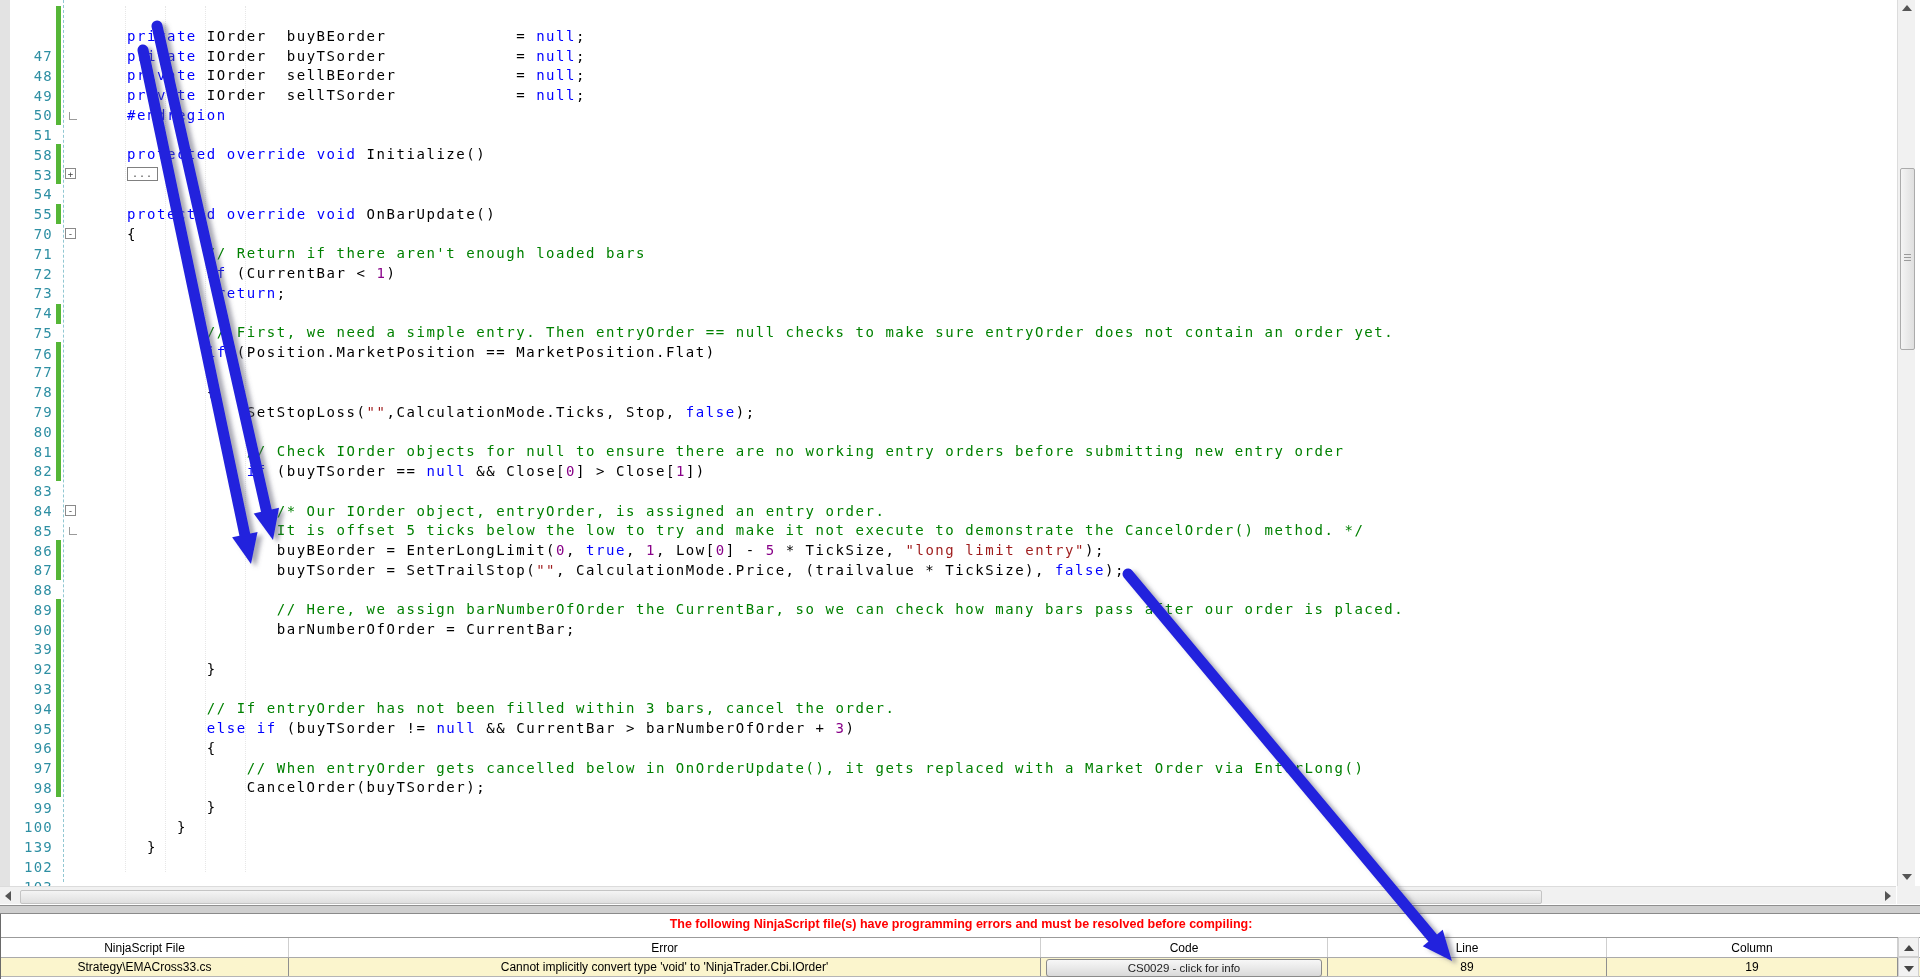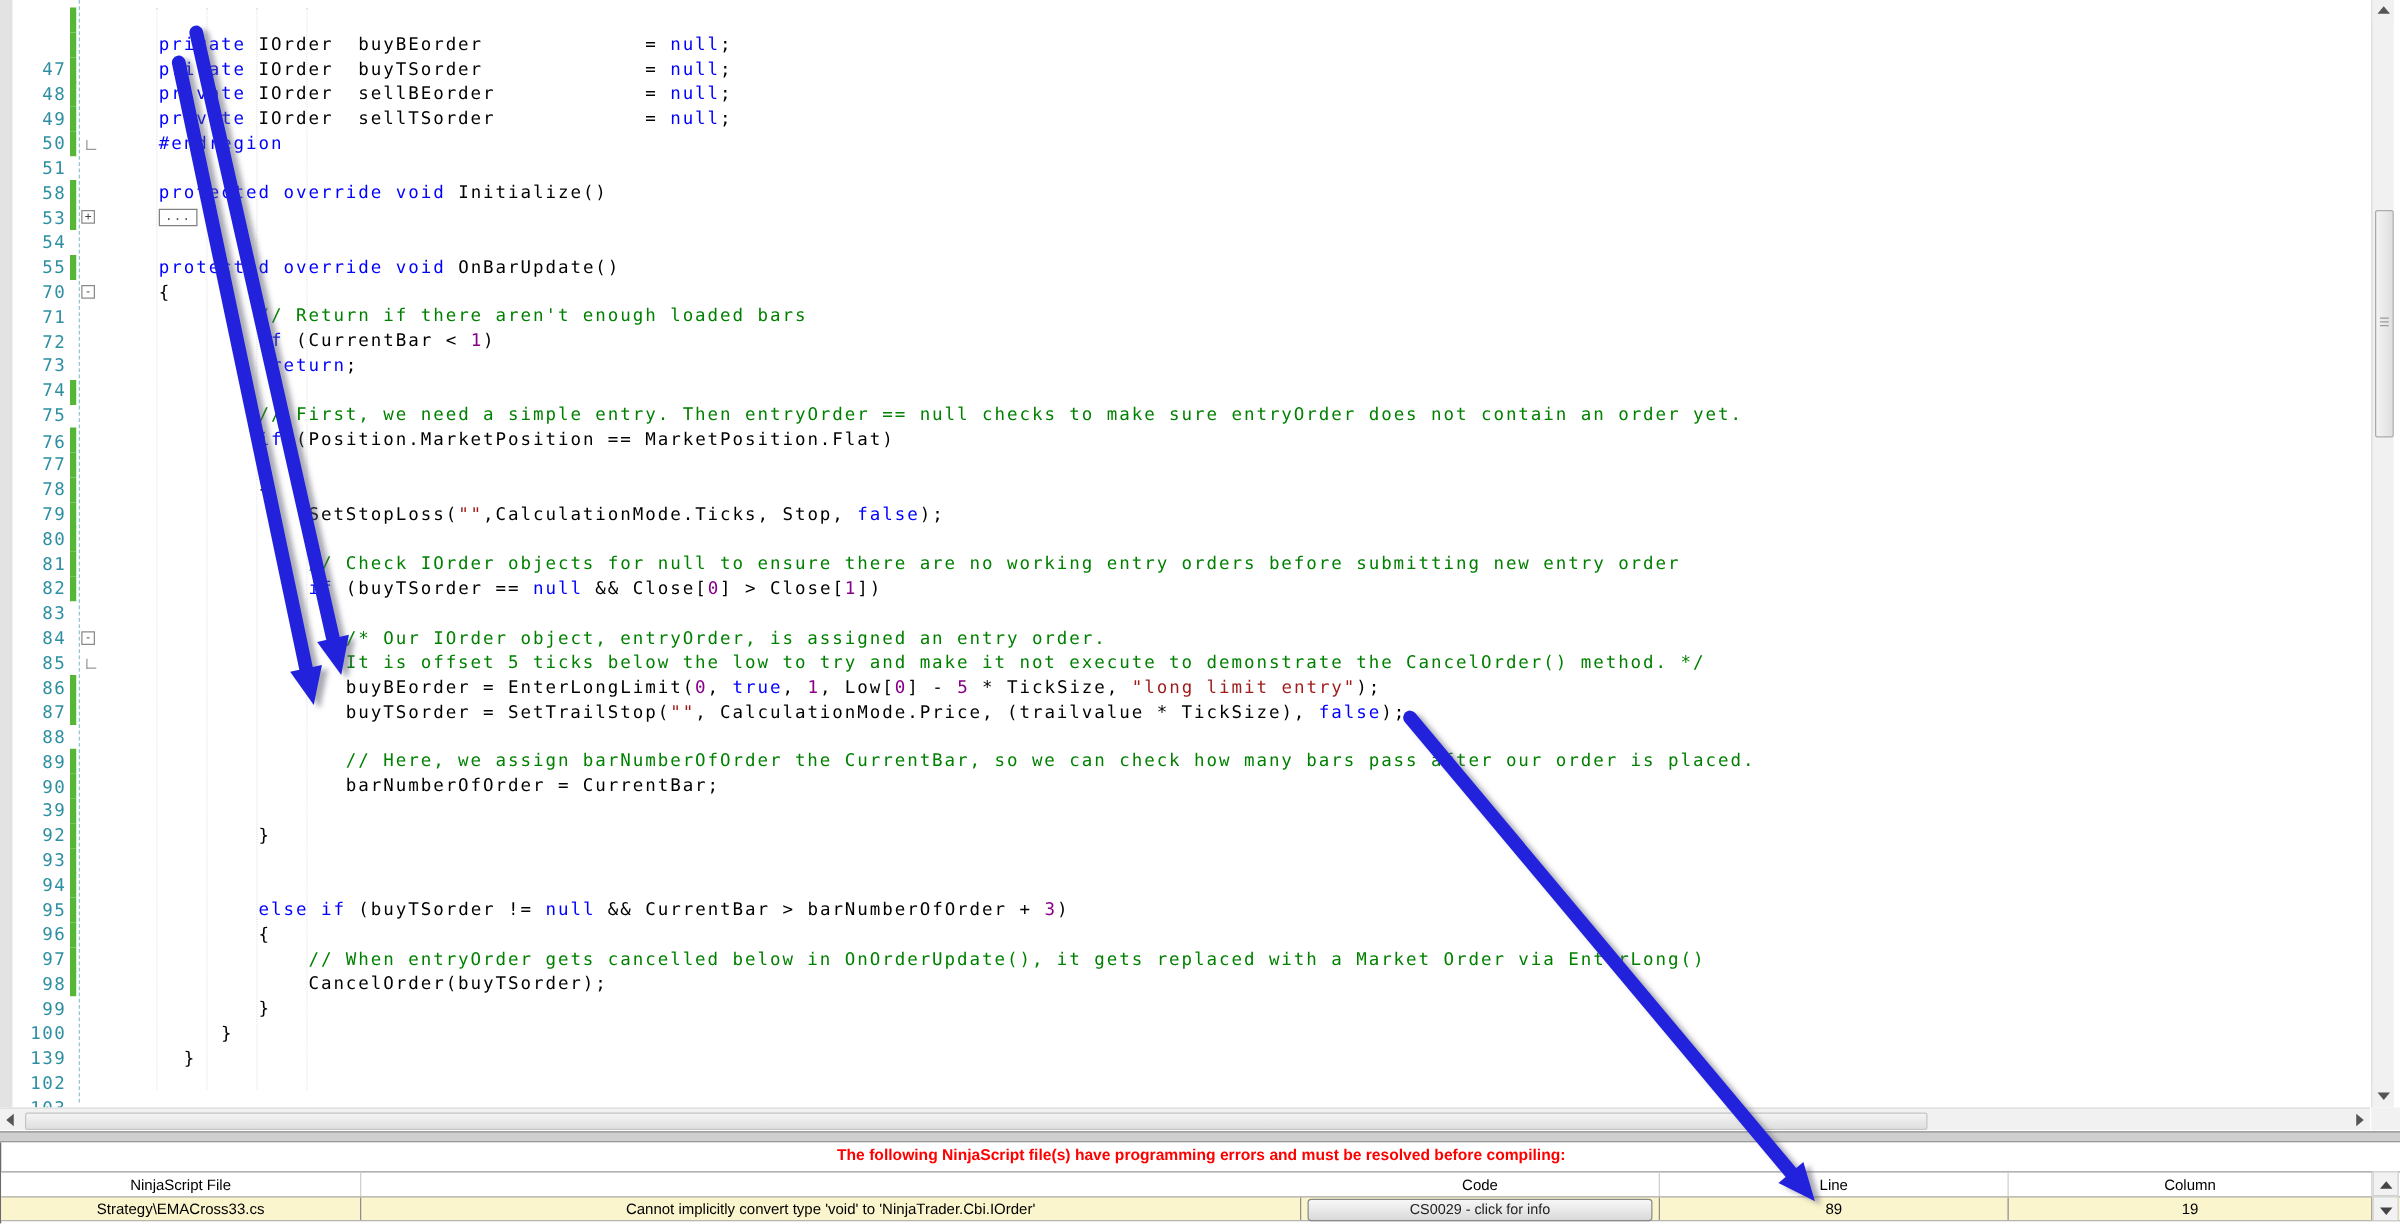--- a/index.html
+++ b/index.html
@@ -231,20 +231,21 @@
           <pre class="codeline"><span class="tk-p">        }</span></pre>
         </div>
         <div class="row" style="top: 678.52px;">
           <span class="num">95</span>
           <div class="green"></div>
           <pre class="codeline"></pre>
         </div>
         <div class="row" style="top: 698.3px;">
           <span class="num">96</span>
           <div class="green"></div>
+          <pre class="codeline"><span class="tk-p">        </span><span class="tk-c">// If entryOrder has not been filled within 3 bars, cancel the order.</span></pre>
         </div>
         <div class="row" style="top: 718.08px;">
           <span class="num">97</span>
           <div class="green"></div>
           <pre class="codeline"><span class="tk-p">        </span><span class="tk-k">else</span><span class="tk-p"> </span><span class="tk-k">if</span><span class="tk-p"> (buyTSorder != </span><span class="tk-k">null</span><span class="tk-p"> &amp;&amp; CurrentBar &gt; barNumberOfOrder + </span><span class="tk-n">3</span><span class="tk-p">)</span></pre>
         </div>
         <div class="row" style="top: 737.86px;">
           <span class="num">98</span>
           <div class="green"></div>
           <pre class="codeline"><span class="tk-p">        {</span></pre>
@@ -303,20 +304,21 @@
   </div>
   <div id="sb-corner"></div>
 
   <div id="splitter"></div>
 
   <div id="error-panel">
     <div id="error-title">The following NinjaScript file(s) have programming errors and must be resolved before compiling:</div>
 
     <div class="hdr-row">
       <div class="cell" style="left:0;width:288px">NinjaScript File</div>
+      <div class="cell" style="left:288px;width:752px">Error</div>
       <div class="cell" style="left:1040px;width:287px">Code</div>
       <div class="cell" style="left:1327px;width:279px">Line</div>
       <div class="cell" style="left:1606px;width:291px">Column</div>
     </div>
 
     <div class="data-row">
       <div class="cell" style="left:0;width:288px">Strategy\EMACross33.cs</div>
       <div class="cell" style="left:288px;width:752px">Cannot implicitly convert type 'void' to 'NinjaTrader.Cbi.IOrder'</div>
       <div class="cell" style="left:1040px;width:287px">
         <div id="code-btn">CS0029 - click for info</div>

